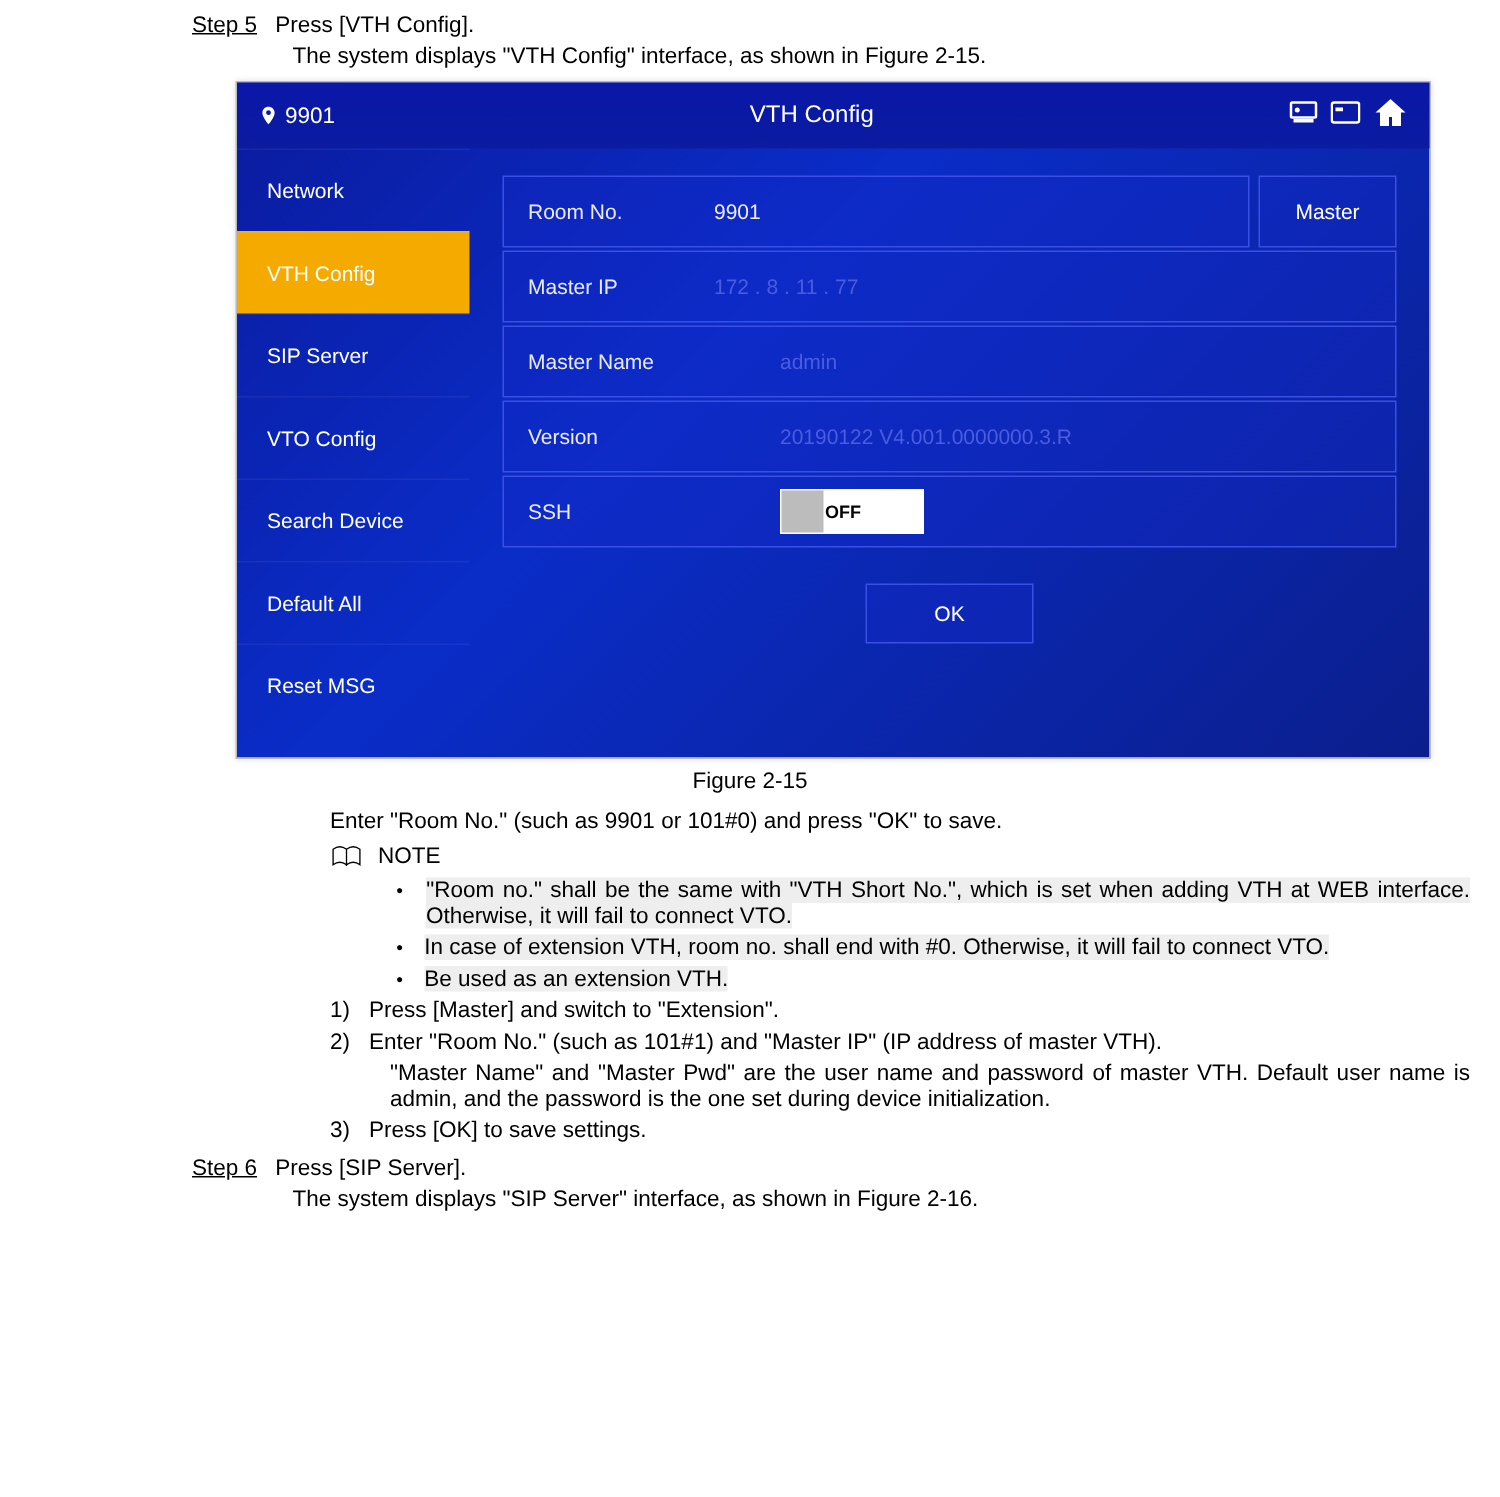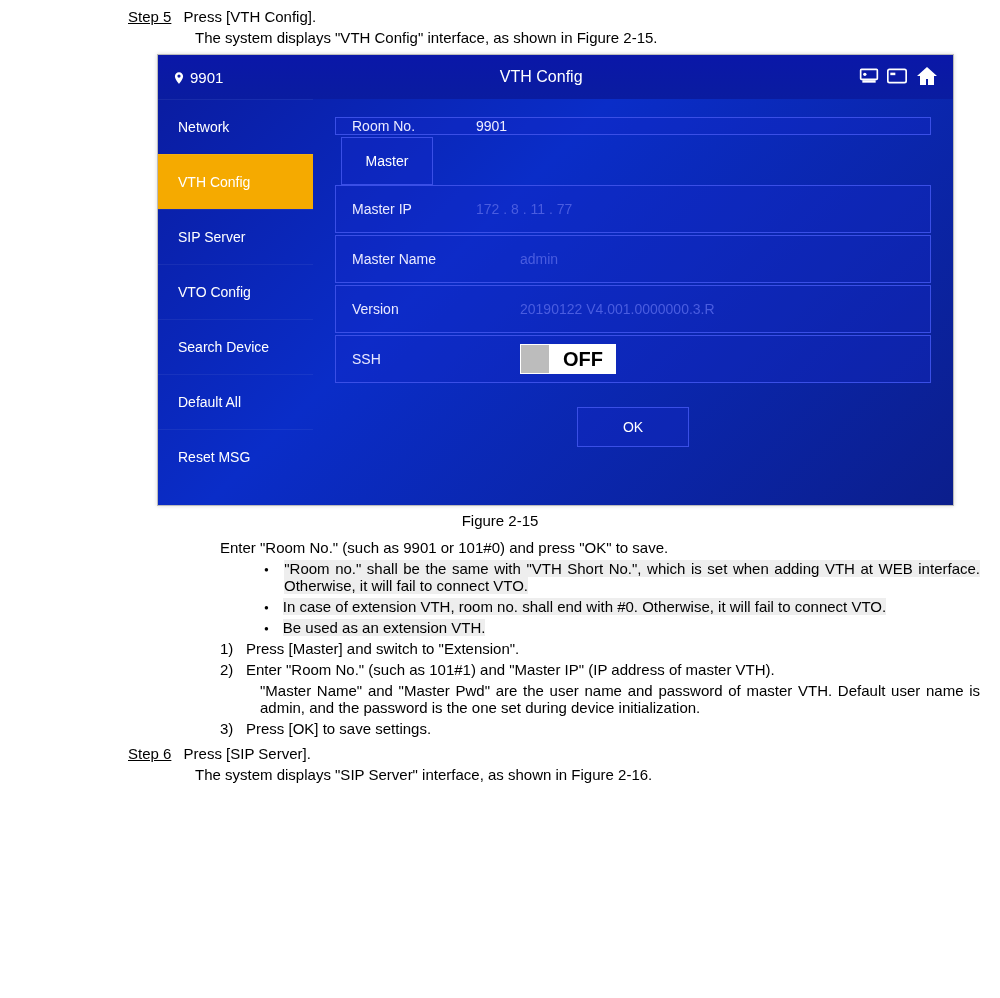--- a/index.html
+++ b/index.html
@@ -77,21 +77,21 @@
     border:1px solid #3a4fe6; background:rgba(20,40,200,.35);
     cursor:pointer;
   }
   .dots { letter-spacing:2px;}
   .ssh-toggle {
     width:96px; height:30px; background:#fff; color:#000;
     display:flex; align-items:center; font-weight:bold;
     cursor:pointer;
   }
   .ssh-toggle .knob { width:28px; height:28px; background:#bcbcbc; margin:1px;}
-  .ssh-toggle .txt { flex:1; text-align:center; font-size:20px;}
+  .ssh-toggle .txt { flex:1; text-align:left; font-size:12px;}
   .ok-btn {
     width:110px; height:38px; margin:24px auto 0 auto;
     border:1px solid #3a4fe6; background:rgba(20,40,200,.35);
     display:flex; align-items:center; justify-content:center;
     cursor:pointer;
   }
 
   .figure-caption { text-align:center; margin:6px 0 10px 0;}
 
   
@@ -156,21 +156,21 @@
         <div class="side-item">Network</div>
         <div class="side-item active">VTH Config</div>
         <div class="side-item">SIP Server</div>
         <div class="side-item">VTO Config</div>
         <div class="side-item">Search Device</div>
         <div class="side-item">Default All</div>
         <div class="side-item">Reset MSG</div>
       </div>
 
       <div class="content">
-        <div style="display:flex;flex-direction:column;">
+        <div style="display:flex;">
           <div class="row" style="flex:1;">
             <div class="label">Room No.</div>
             <div class="value">9901</div>
           </div>
           <div class="master-btn">Master</div>
         </div>
 
         <div class="row">
           <div class="label">Master IP</div>
           <div class="value dim">172   .   8    .   11   .   77</div>
@@ -195,20 +195,26 @@
 
         <div class="ok-btn">OK</div>
       </div>
     </div>
   </div>
 
   <div class="figure-caption">Figure 2-15</div>
 
   <div class="plain-line">Enter "Room No." (such as 9901 or 101#0) and press "OK" to save.</div>
 
+  <div class="note-line">
+    <svg viewBox="0 0 32 22">
+      <path d="M3 4c4-3 9-3 13 0v15c-4-3-9-3-13 0zM29 4c-4-3-9-3-13 0v15c4-3 9-3 13 0z"></path>
+    </svg>
+    <span>NOTE</span>
+  </div>
 
   <div class="note-bullets">
     <div class="bullet-line"><span class="hl">"Room no." shall be the same with "VTH Short No.", which is set when adding VTH at WEB interface. Otherwise, it will fail to connect VTO.</span></div>
     <div class="bullet-line"><span class="hl">In case of extension VTH, room no. shall end with #0. Otherwise, it will fail to connect VTO.</span></div>
     <div class="bullet-line"><span class="hl">Be used as an extension VTH.</span></div>
   </div>
 
   <div class="num-line"><span class="n">1)</span><span>Press [Master] and switch to "Extension".</span></div>
   <div class="num-line"><span class="n">2)</span><span>Enter "Room No." (such as 101#1) and "Master IP" (IP address of master VTH).</span></div>
   <div class="num-sub">"Master Name" and "Master Pwd" are the user name and password of master VTH. Default user name is admin, and the password is the one set during device initialization.</div>

